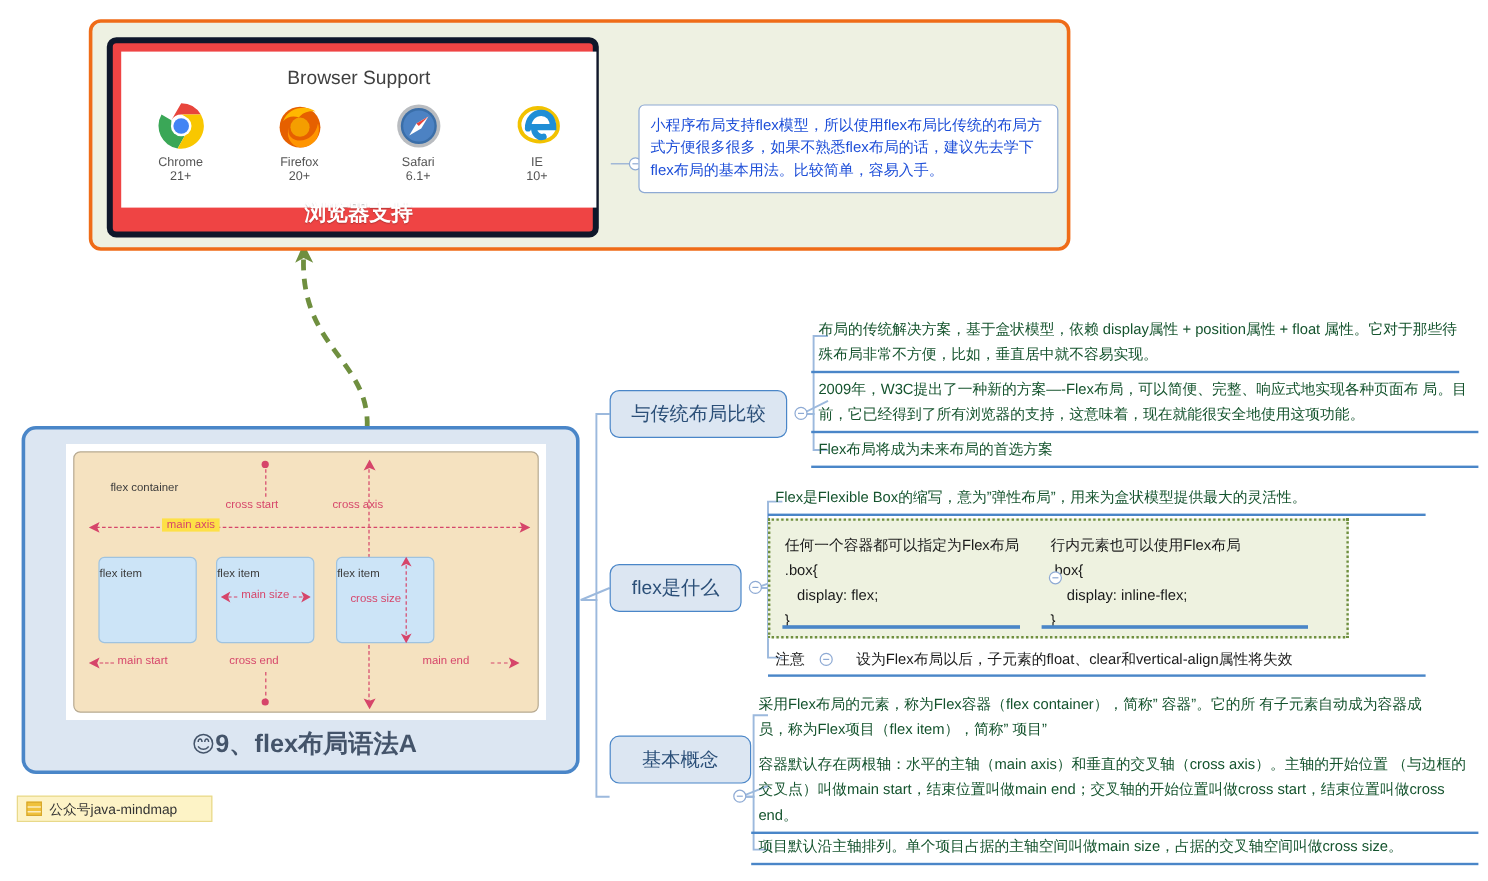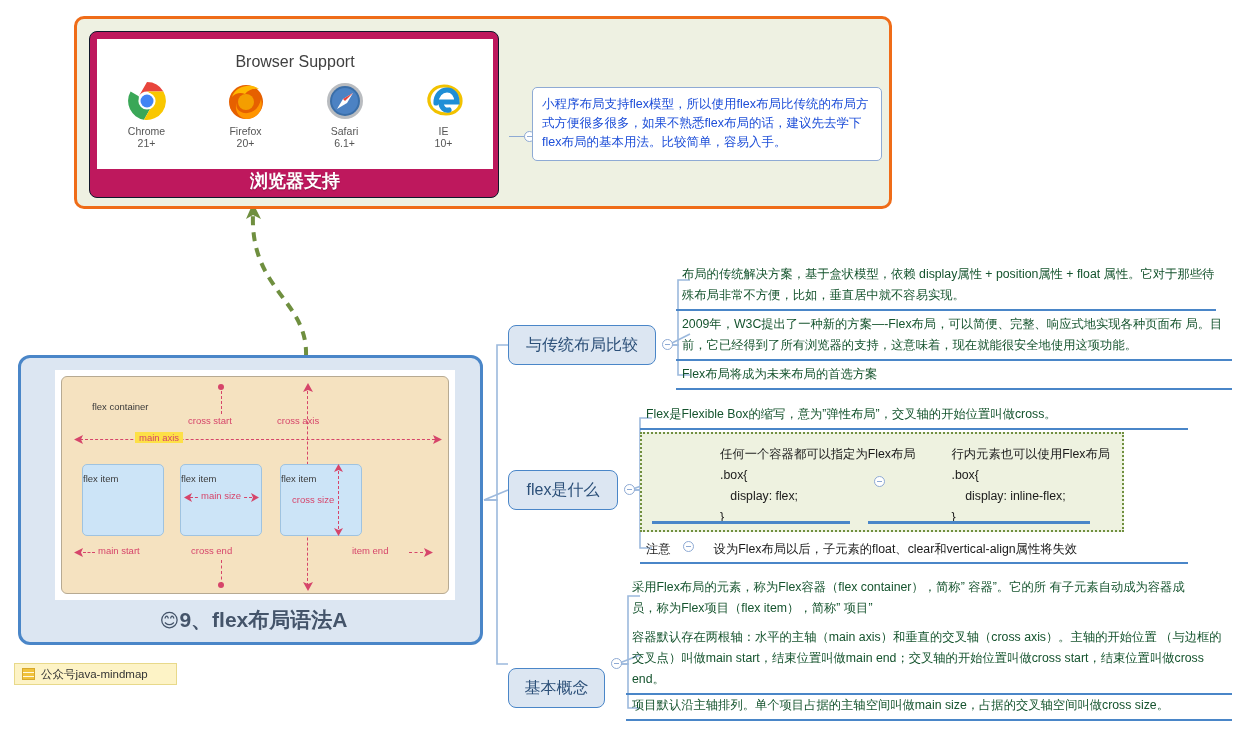--- a/index.html
+++ b/index.html
@@ -13,22 +13,22 @@
   #root { position: relative; width: 1240px; height: 734px; }
 
   
   .bs-outer {
     position: absolute; left: 74px; top: 16px; width: 818px; height: 193px;
     border: 3px solid #ef6c18; border-radius: 10px;
     background: #eef1e2;
   }
   .bs-card {
     position: absolute; left: 12px; top: 12px; width: 410px; height: 167px;
-    background: #be185d; border-radius: 8px;
-    border: 1px solid #0f172a;
+    background: #ef4444; border-radius: 8px;
+    border: 5px solid #0f172a;
   }
   .bs-white {
     position: absolute; left: 7px; top: 7px; width: 396px; height: 130px;
     background: #ffffff;
   }
   .bs-title {
     position: absolute; left: 0; top: 14px; width: 396px;
     text-align: center; font-size: 16px; color: #404040;
     font-family: "Liberation Sans", sans-serif;
   }
@@ -107,49 +107,49 @@
   .badge-ico::after  { top: 7px; }
 
   
   .branch {
     position: absolute; background: #dce6f2; border: 1.6px solid #4a86c8;
     border-radius: 8px; display: flex; align-items: center; justify-content: center;
     color: #2b4f78; font-size: 16px; white-space: nowrap;
   }
   .b1 { left: 508px; top: 325px;  width: 148px; height: 40px; }
   .b2 { left: 508px; top: 470px;  width: 110px; height: 40px; }
-  .b3 { left: 508px; top: 668px;  width: 97px;  height: 40px; text-align: right; }
+  .b3 { left: 508px; top: 613px;  width: 118px;  height: 40px; text-align: right; }
 
   
   .toggle {
     position: absolute; width: 11px; height: 11px; border-radius: 50%;
     border: 1px solid #8eaad4; background: #ffffff;
   }
   .toggle::after {
     content: ""; position: absolute; left: 2px; top: 4px; width: 5px; height: 1px; background: #8eaad4;
   }
 
   
   .leaf {
     position: absolute; font-size: 12.3px; color: #14532d; line-height: 21px;
     border-bottom: 2px solid #4a86c8; padding: 2px 0 3px 6px;
   }
   .codebox {
     position: absolute; border: 2px dotted #6f8f3f; background: #eef2e0;
     padding: 10px 12px;
   }
   .code-col { font-size: 12.3px; color: #1a1a1a; line-height: 21px; white-space: pre; }
-  .code-wrap { display: flex; gap: 36px; justify-content: flex-end; }
+  .code-wrap { display: flex; gap: 26px; }
   .code-underline {
     position: absolute; bottom: 6px; left: 10px; height: 3px; background: #4a86c8;
   }
   .note-row {
     position: absolute; font-size: 12.3px; color: #1a1a1a;
     border-bottom: 2px solid #4a86c8; padding: 3px 0 4px 6px;
-    display: flex; align-items: flex-start; gap: 12px;
+    display: flex; align-items: center; gap: 12px;
   }
   svg { display: block; }
 </style>
 </head>
 <body>
 
 <div id="root">
 
   <svg width="1240" height="734" style="position:absolute;left:0;top:0;pointer-events:none;">
 
@@ -302,21 +302,21 @@
         <svg style="position:absolute;left:12px;top:170px;" width="10" height="11">
             <polygon points="0,5.5 9,1 7,5.5 9,10" fill="#d6456a"></polygon>
           </svg>
         <div style="position:absolute;left:21px;top:175px;width:12px;border-top:1.4px dashed #d6456a;"></div>
         <div class="fd-red" style="left:36px; top:168px;">main start</div>
 
         <div class="fd-red" style="left:129px; top:168px;">cross end</div>
         <div style="position:absolute;left:159px;top:183px;height:25px;border-left:1.4px dashed #d6456a;"></div>
         <div style="position:absolute;left:156px;top:205px;width:6px;height:6px;border-radius:50%;background:#d6456a;"></div>
 
-        <div class="fd-red" style="left:290px; top:168px;">item end</div>
+        <div class="fd-red" style="left:290px; top:168px;">main end</div>
         <div style="position:absolute;left:347px;top:175px;width:14px;border-top:1.4px dashed #d6456a;"></div>
         <svg style="position:absolute;left:361px;top:170px;" width="10" height="11">
             <polygon points="10,5.5 1,1 3,5.5 1,10" fill="#d6456a"></polygon>
           </svg>
 
       </div>
     </div>
 
     <div class="main-title">
       <span class="emoji">😊</span><span>9、flex布局语法A</span>
@@ -337,21 +337,21 @@
 属性。它对于那些待殊布局非常不方便，比如，垂直居中就不容易实现。</div>
   <div class="leaf" style="left:676px; top:312px; width:556px;">2009年，W3C提出了一种新的方案—-Flex布局，可以简便、完整、响应式地实现各种页面布
 局。目前，它已经得到了所有浏览器的支持，这意味着，现在就能很安全地使用这项功能。</div>
   <div class="leaf" style="left:676px; top:362px; width:556px;">Flex布局将成为未来布局的首选方案</div>
 
   <div class="branch b2">
     <span>flex是什么</span>
   </div>
   <div class="toggle" style="left:624px; top:484px;"></div>
 
-  <div class="leaf" style="left:640px; top:402px; width:548px;">Flex是Flexible Box的缩写，意为”弹性布局”，交叉轴的开始位置叫做cross。</div>
+  <div class="leaf" style="left:640px; top:402px; width:548px;">Flex是Flexible Box的缩写，意为”弹性布局”，用来为盒状模型提供最大的灵活性。</div>
 
   <div class="codebox" style="left:640px; top:432px; width:484px; height:100px;">
     <div class="code-wrap">
       <div class="code-col">任何一个容器都可以指定为Flex布局
 .box{
    display: flex;
 }</div>
       <div class="code-col">行内元素也可以使用Flex布局
 .box{
     display: inline-flex;

